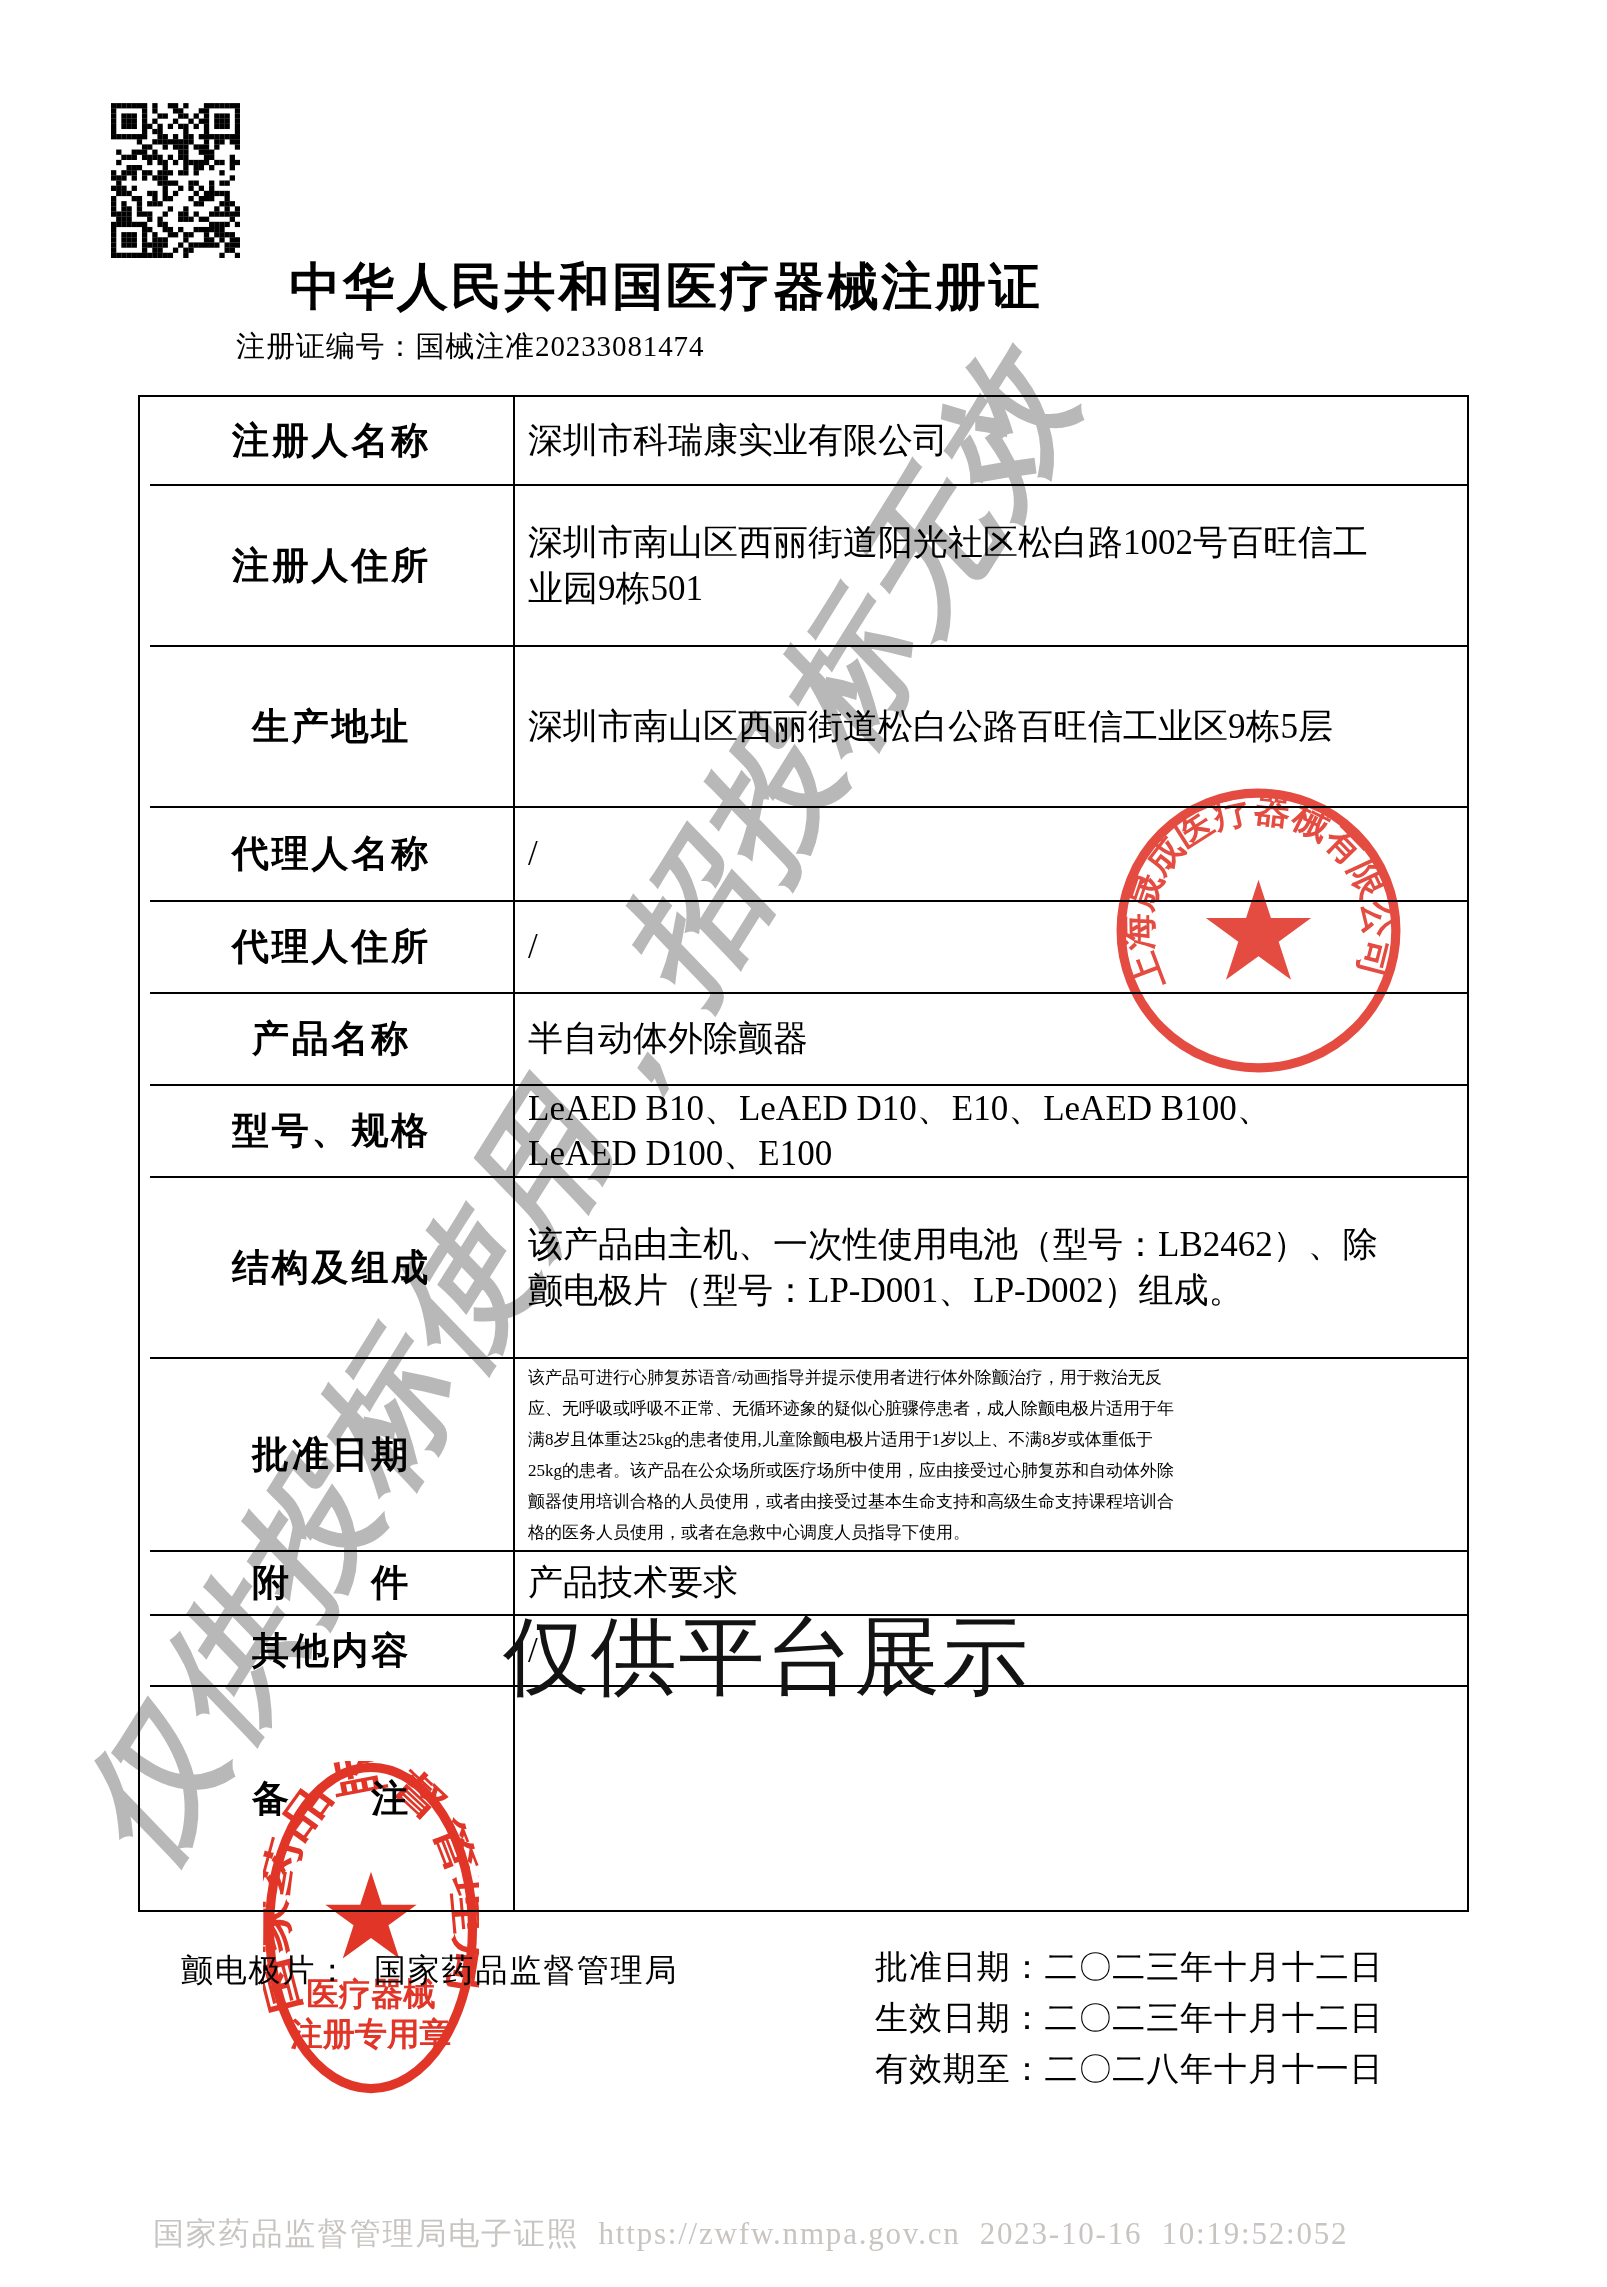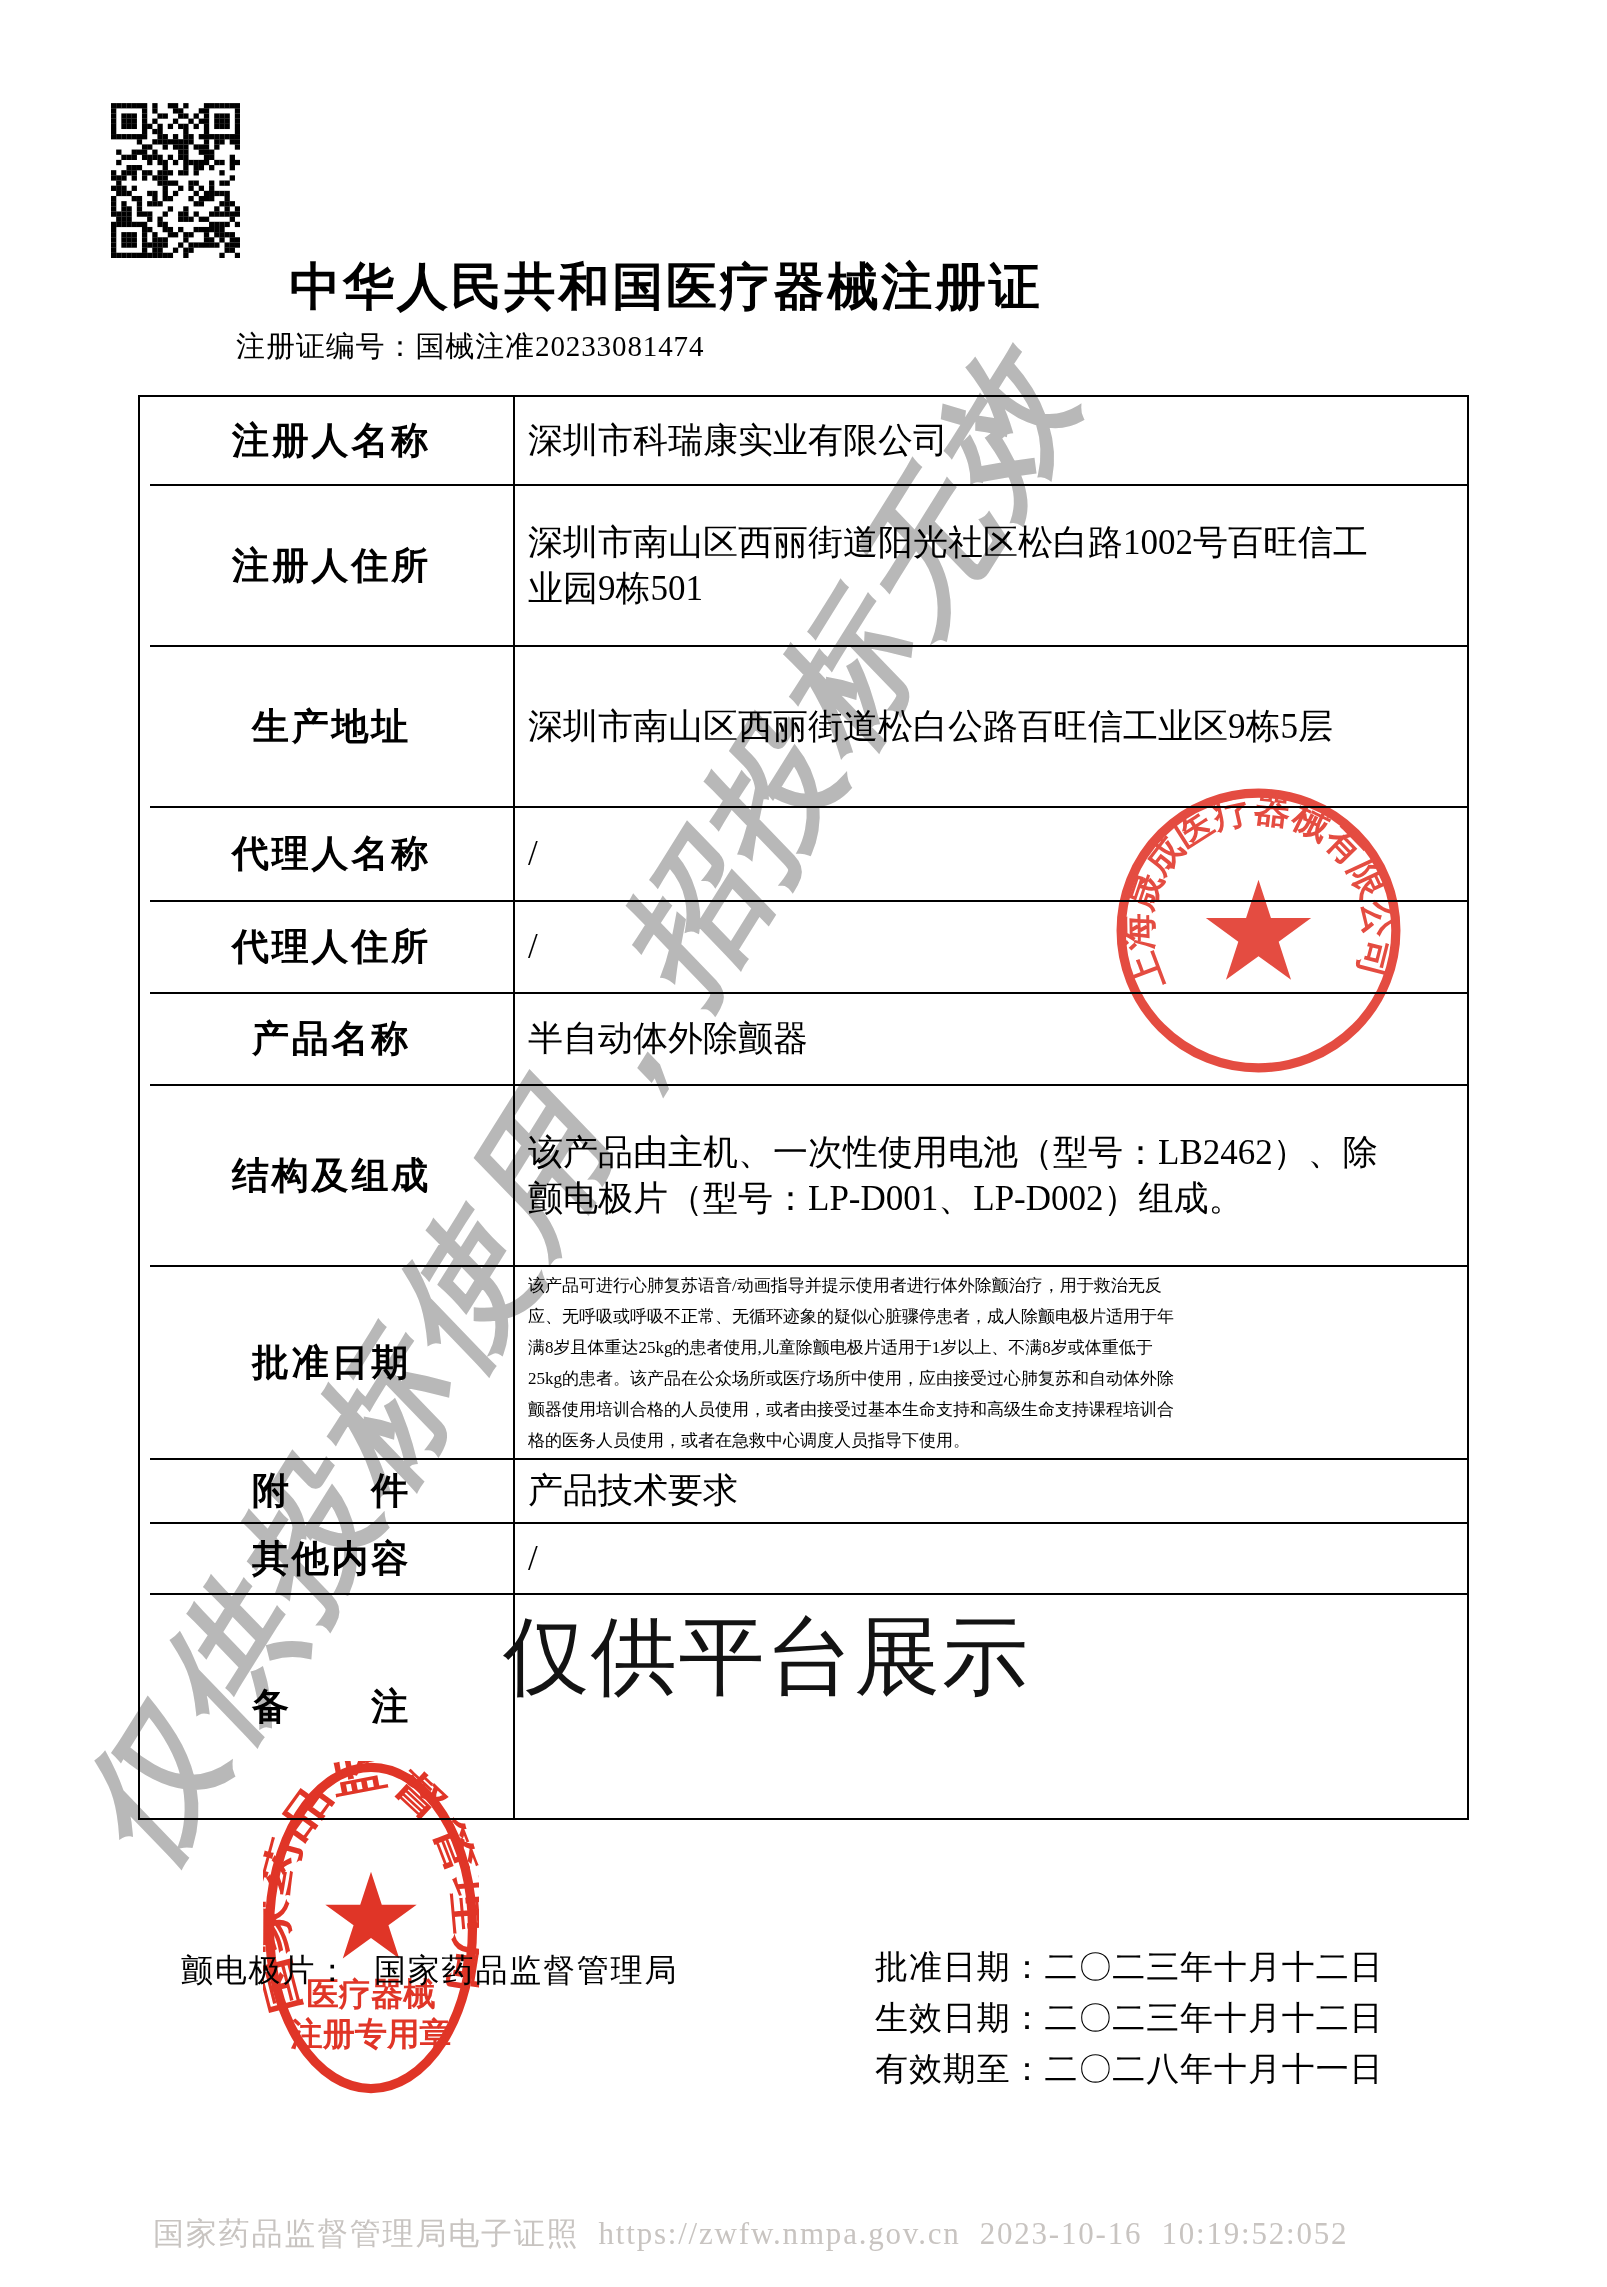--- a/index.html
+++ b/index.html
@@ -483,20 +483,25 @@
       <div class="c-value">/</div>
     </div>
   <div class="row r5">
       <div class="c-label">代理人住所</div>
       <div class="c-value">/</div>
     </div>
   <div class="row r6">
       <div class="c-label">产品名称</div>
       <div class="c-value">半自动体外除颤器</div>
     </div>
+  <div class="row r7">
+      <div class="c-label">型号、规格</div>
+      <div class="c-value">LeAED B10、LeAED D10、E10、LeAED B100、
+LeAED D100、E100</div>
+    </div>
   <div class="row r8">
       <div class="c-label">结构及组成</div>
       <div class="c-value">该产品由主机、一次性使用电池（型号：LB2462）、除
 颤电极片（型号：LP-D001、LP-D002）组成。</div>
     </div>
   <div class="row r9">
       <div class="c-label">批准日期</div>
       <div class="c-value">该产品可进行心肺复苏语音/动画指导并提示使用者进行体外除颤治疗，用于救治无反
 应、无呼吸或呼吸不正常、无循环迹象的疑似心脏骤停患者，成人除颤电极片适用于年
 满8岁且体重达25kg的患者使用,儿童除颤电极片适用于1岁以上、不满8岁或体重低于

